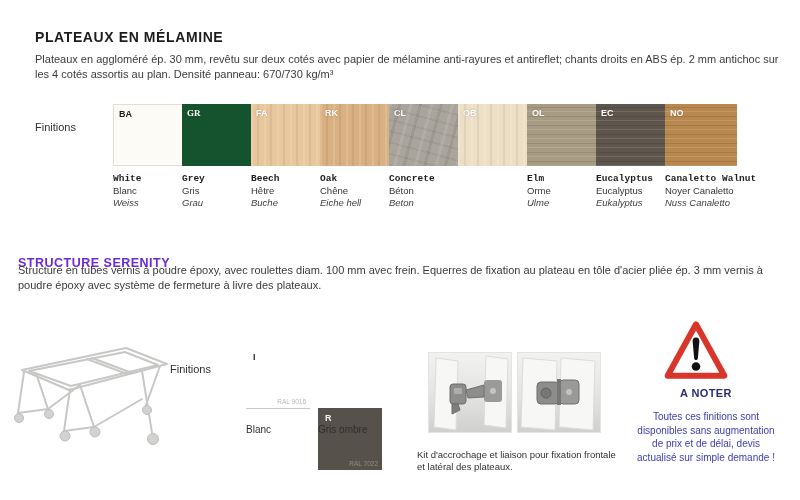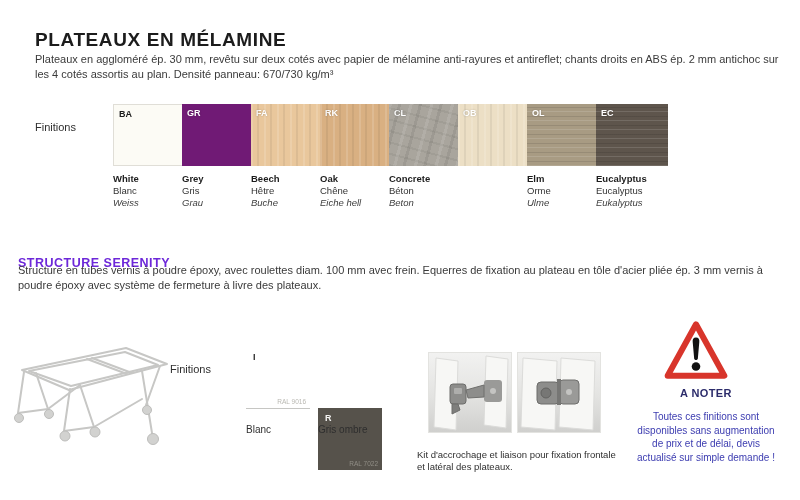--- a/index.html
+++ b/index.html
@@ -3,37 +3,37 @@
 <meta charset="utf-8">
 <style>
   html,body{margin:0;padding:0;}
   body{
     width:800px;height:500px;position:relative;background:#ffffff;
     font-family:"Liberation Sans", sans-serif;color:#2a2a2a;overflow:hidden;
   }
   .abs{position:absolute;}
 
   
-  .sec1-title{left:35px;top:29px;font-size:19px;font-weight:bold;letter-spacing:.6px;color:#1c1c1c;}
+  .sec1-title{left:35px;top:29px;font-size:14px;font-weight:bold;letter-spacing:.6px;color:#1c1c1c;}
   .sec1-desc{left:35px;top:52px;width:748px;font-size:11px;line-height:14.5px;color:#3a3a3a;}
   .fin-label-1{left:35px;top:121px;font-size:11px;color:#2e2e2e;}
   .fin-row{left:113px;top:104px;display:flex;gap:17px;}
   .fin-col{width:52px;flex:0 0 52px;}
   .swatch{width:72px;height:62px;position:relative;box-sizing:border-box;}
   .swatch .code{position:absolute;left:5px;top:4px;font-size:9px;font-weight:bold;color:#fff;text-shadow:0 0 2px rgba(0,0,0,.25);}
   .swatch.code-dark .code{color:#1b1b1b;text-shadow:none;}
   .swatch.bordered{border:1px solid #e0ded7;}
   .tex-v::after,.tex-h::after,.tex-stone::after{content:"";position:absolute;inset:0;pointer-events:none;}
   .tex-v::after{background:repeating-linear-gradient(90deg,rgba(255,255,255,.14) 0 2px,rgba(255,255,255,0) 2px 6px,rgba(0,0,0,.06) 6px 8px,rgba(0,0,0,0) 8px 13px);}
   .tex-h::after{background:repeating-linear-gradient(0deg,rgba(255,255,255,.13) 0 1px,rgba(255,255,255,0) 1px 4px,rgba(0,0,0,.10) 4px 5px,rgba(0,0,0,0) 5px 9px);}
   .tex-stone::after{background:
     repeating-linear-gradient(105deg,rgba(255,255,255,.10) 0 3px,rgba(0,0,0,0) 3px 9px,rgba(0,0,0,.07) 9px 12px,rgba(0,0,0,0) 12px 20px),
     repeating-linear-gradient(15deg,rgba(0,0,0,.05) 0 2px,rgba(0,0,0,0) 2px 11px);}
   .names{margin-top:7px;font-size:9.5px;line-height:12px;white-space:nowrap;color:#333;}
-  .names .en{font-weight:bold;color:#1d1d1d;}
+  .names .en{font-weight:bold;color:#1d1d1d;font-family:Liberation Mono, monospace;}
   .names .de{font-style:italic;color:#3d3d3d;}
 
   
   .sec2-title{left:18px;top:256px;font-size:12.5px;font-weight:bold;letter-spacing:.5px;color:#6d28d9;}
   .sec2-desc{left:18px;top:263px;width:772px;font-size:11px;line-height:14.5px;color:#3a3a3a;}
   .frame-illus{left:14px;top:333px;}
   .fin-label-2{left:170px;top:363px;font-size:11px;color:#2e2e2e;}
 
   .sw2{width:64px;height:62px;position:relative;box-sizing:border-box;}
   .sw2 .code{position:absolute;left:7px;top:5px;font-size:9px;font-weight:bold;}
@@ -71,21 +71,21 @@
       <span class="code">BA</span>
     </div>
     <div class="names">
       <div class="en">White</div>
       <div class="fr">Blanc</div>
       <div class="de">Weiss</div>
     </div>
   </div>
 
   <div class="fin-col">
-    <div class="swatch" style="background-color: #701a75;">
+    <div class="swatch" style="background-color: #14532d; font-family: Liberation Serif, serif;">
       <span class="code">GR</span>
     </div>
     <div class="names">
       <div class="en">Grey</div>
       <div class="fr">Gris</div>
       <div class="de">Grau</div>
     </div>
   </div>
 
   <div class="fin-col">
@@ -142,20 +142,30 @@
     <div class="swatch tex-h" style="background-color: rgb(94, 85, 76);">
       <span class="code">EC</span>
     </div>
     <div class="names">
       <div class="en">Eucalyptus</div>
       <div class="fr">Eucalyptus</div>
       <div class="de">Eukalyptus</div>
     </div>
   </div>
 
+  <div class="fin-col">
+    <div class="swatch tex-h" style="background-color: rgb(184, 136, 79);">
+      <span class="code">NO</span>
+    </div>
+    <div class="names">
+      <div class="en">Canaletto Walnut</div>
+      <div class="fr">Noyer Canaletto</div>
+      <div class="de">Nuss Canaletto</div>
+    </div>
+  </div>
 
 </div>
 
 <div class="abs sec2-title">STRUCTURE SERENITY</div>
 <div class="abs sec2-desc">Structure en tubes vernis à poudre époxy, avec roulettes diam. 100 mm avec frein. Equerres de fixation au plateau en tôle d'acier pliée ép. 3 mm vernis à poudre époxy avec système de fermeture à livre des plateaux.</div>
 
 <div class="abs frame-illus">
   <svg width="160" height="122" viewBox="0 0 160 122" fill="none">
     <g stroke="#c7c7c5" stroke-width="2" stroke-linecap="round" stroke-linejoin="round">
       <path d="M8 37 L112 15 L153 31 L55 57 Z"></path>

